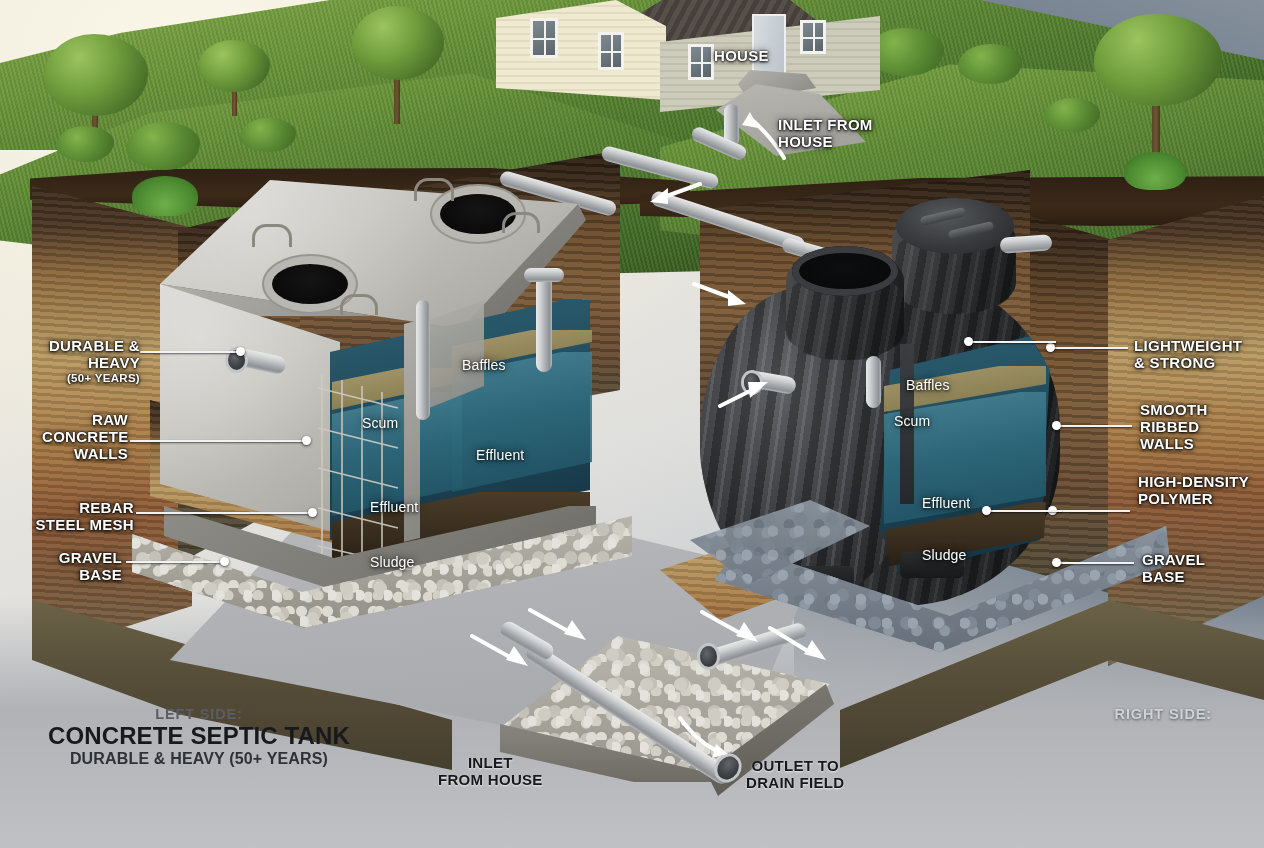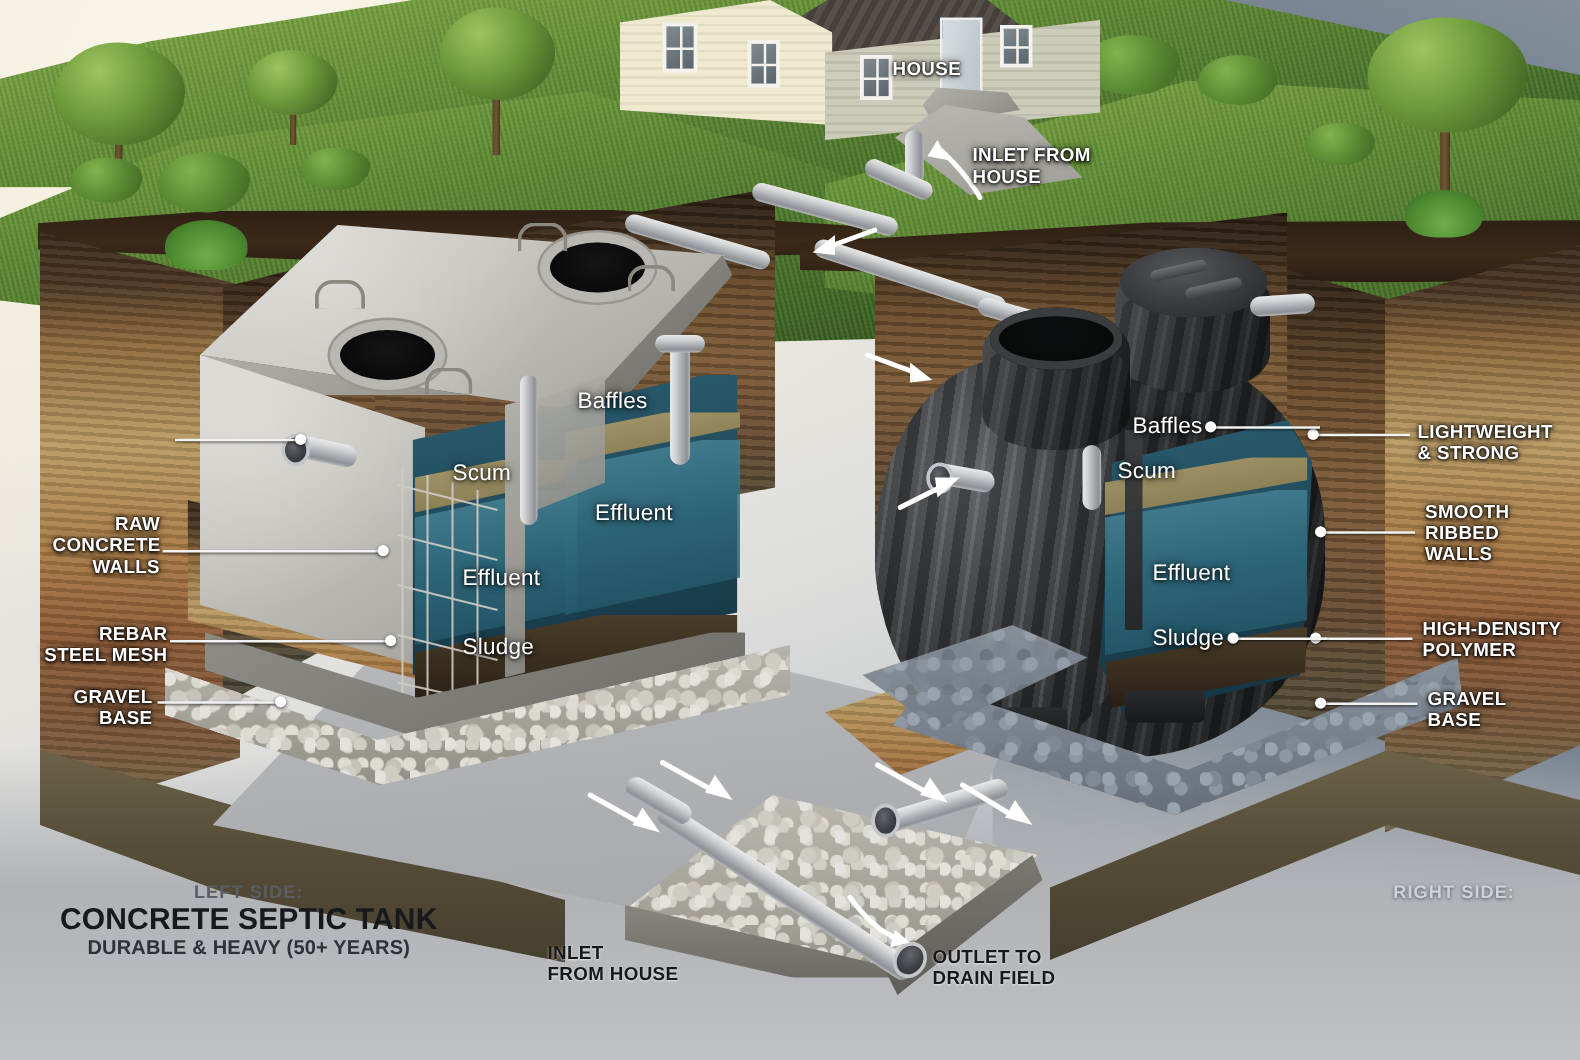--- a/index.html
+++ b/index.html
@@ -128,23 +128,23 @@
   .trunk{background:linear-gradient(90deg,#5a4528,#6f5633,#4a381f);}
   .bush{border-radius:50% 50% 46% 54%/56% 44% 56% 44%;
     background:radial-gradient(circle at 36% 30%, #83b34c 0%, #5a8a33 50%, #3d6322 100%);}
   .fern{background:radial-gradient(ellipse at 50% 70%, #6fae4a 0%, #4c8a30 60%, #356322 100%);
     border-radius:50% 50% 40% 40%;}
 
   
   .lbl{position:absolute;color:#fff;font-weight:700;letter-spacing:.02em;line-height:1.13;
     text-shadow:0 1px 3px rgba(0,0,0,.95),0 0 7px rgba(0,0,0,.75),0 0 2px rgba(0,0,0,1);}
   .lbl-cap{font-size:15px;text-transform:uppercase;}
-  .lbl-in{font-size:18px;font-weight:400;letter-spacing:.01em;
-    text-shadow:0 1px 3px rgba(0,0,0,.95),0 0 8px rgba(0,0,0,.8);}
-  .lbl-dark{color:#17181a;text-shadow:0 1px 2px rgba(255,255,255,.7);}
+  .lbl-in{font-size:14px;font-weight:400;letter-spacing:.01em;
+    text-shadow:0 1px 3px rgba(0,0,0,.95),0 0 8px rgba(0,0,0,.8);margin-top:48px;}
+  .lbl-dark{color:#17181a;text-shadow:0 1px 2px rgba(255,255,255,.7);text-align:center;}
   .sub{font-size:11.5px;}
   .leader{position:absolute;height:2px;background:#f2f2f2;box-shadow:0 1px 2px rgba(0,0,0,.6);}
   .dot{position:absolute;width:9px;height:9px;border-radius:50%;background:#fff;
     box-shadow:0 1px 3px rgba(0,0,0,.7);}
 
   
   .cap{position:absolute;text-align:center;}
   .cap .k{font-size:14.5px;letter-spacing:.06em;color:#5a5d62;font-weight:600;text-transform:uppercase;}
   .cap .t{font-size:24px;font-weight:800;letter-spacing:.005em;color:#17191c;text-transform:uppercase;}
   .cap .s{font-size:16px;font-weight:600;letter-spacing:.01em;color:#2e3136;text-transform:uppercase;}
@@ -485,20 +485,25 @@
   <div class="leader" style="left:986px;top:510px;width:76px;"></div>
   <div class="dot" style="left:982px;top:506px;"></div>
 
   <div class="lbl lbl-cap" style="left:714px;top:48px;">HOUSE</div>
 
   <div class="lbl lbl-cap" style="left:778px;top:117px;">
     <div>INLET FROM</div>
     <div>HOUSE</div>
   </div>
 
+  <div class="lbl lbl-cap" style="left:48px;top:338px;width:92px;text-align:right;">
+    <div>DURABLE &amp;</div>
+    <div>HEAVY</div>
+    <div class="sub">(50+ YEARS)</div>
+  </div>
 
   <div class="lbl lbl-cap" style="left:42px;top:412px;width:86px;text-align:right;">
     <div>RAW</div>
     <div>CONCRETE</div>
     <div>WALLS</div>
   </div>
 
   <div class="lbl lbl-cap" style="left:28px;top:500px;width:106px;text-align:right;">
     <div>REBAR</div>
     <div>STEEL MESH</div>
@@ -519,21 +524,21 @@
     <div>LIGHTWEIGHT</div>
     <div>&amp; STRONG</div>
   </div>
 
   <div class="lbl lbl-cap" style="left:1140px;top:402px;width:106px;">
     <div>SMOOTH</div>
     <div>RIBBED</div>
     <div>WALLS</div>
   </div>
 
-  <div class="lbl lbl-cap" style="left:1138px;top:496px;width:122px;">
+  <div class="lbl lbl-cap" style="left:1138px;top:474px;width:122px;">
     <div>HIGH-DENSITY</div>
     <div>POLYMER</div>
   </div>
 
   <div class="lbl lbl-cap" style="left:1142px;top:552px;width:90px;">
     <div>GRAVEL</div>
     <div>BASE</div>
   </div>
 
   <div class="lbl lbl-in" style="left:906px;top:330px;">Baffles</div>

